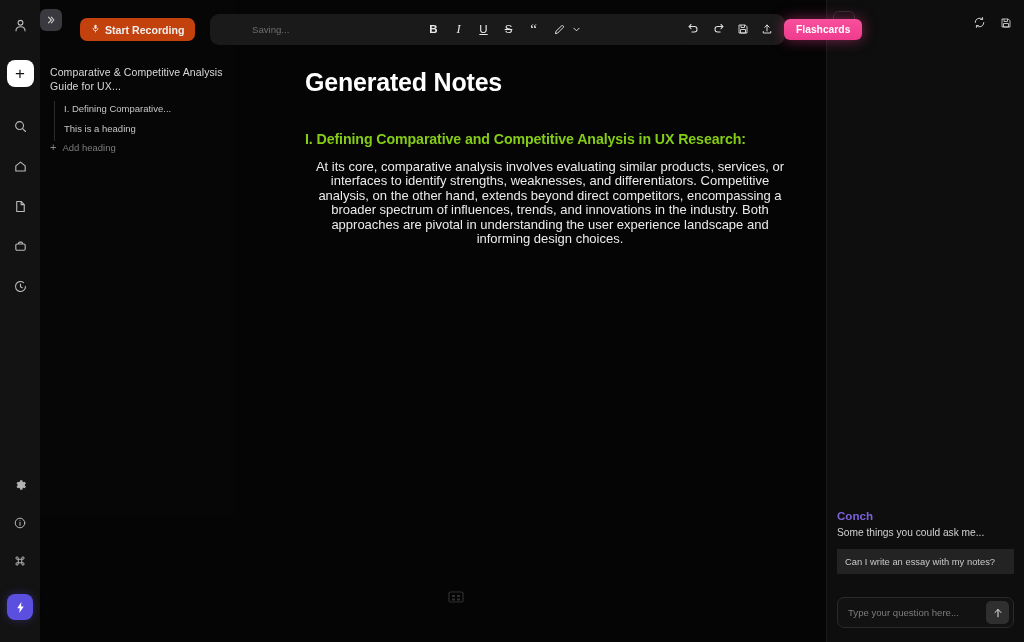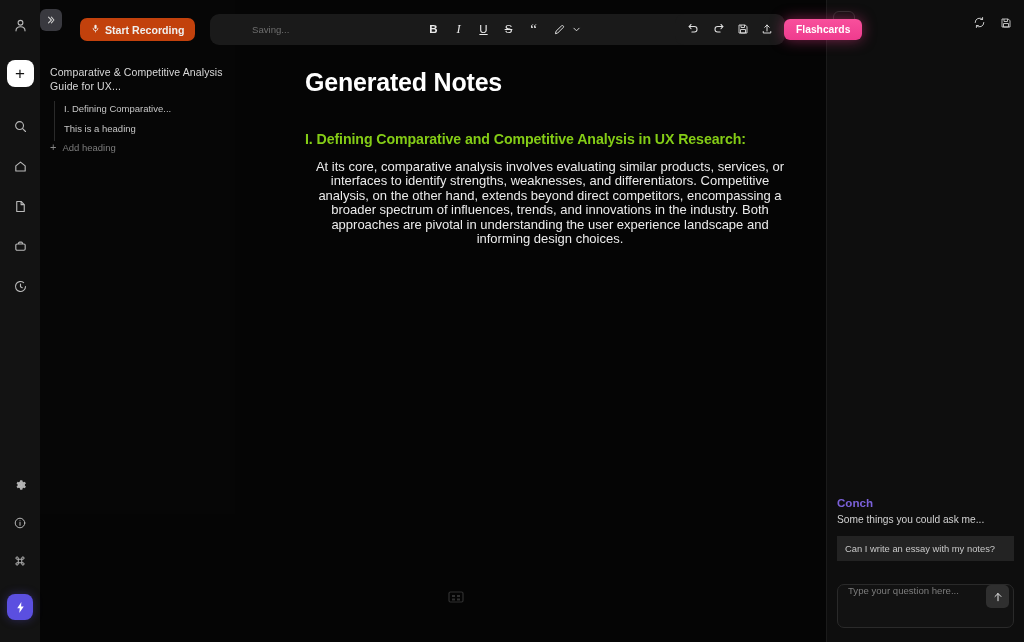--- a/index.html
+++ b/index.html
@@ -182,24 +182,24 @@
   .conch-title {
     color: #7b61d9; font-size: 11.6px; font-weight: 700; margin-bottom: 5px;
   }
   .conch-sub { color: #d2d2d2; font-size: 10.2px; margin-bottom: 11px; }
   .chip {
     background: #232323; border-radius: 0;
     color: #c9c9c9; font-size: 9.4px;
     padding: 7px 8px; margin-bottom: 7px;
   }
   .chat-input {
-    margin: 6px 10px 14px 10px; height: 44px;
+    margin: 6px 10px 14px 10px; height: 31px;
     border: 1px solid #2a2a2a; border-radius: 7px;
     background: #121212;
-    display: flex; padding: 0 4px 0 10px;
+    display: flex; align-items: center; padding: 0 4px 0 10px;
   }
   .chat-input .ph { flex: 1; color: #7c7c7c; font-size: 9.6px; }
   .send-btn {
     width: 23px; height: 23px; border-radius: 5px;
     background: #2f2f2f; color: #e6e6e6;
     display: flex; align-items: center; justify-content: center;
   }
 </style>
 </head>
 <body>

